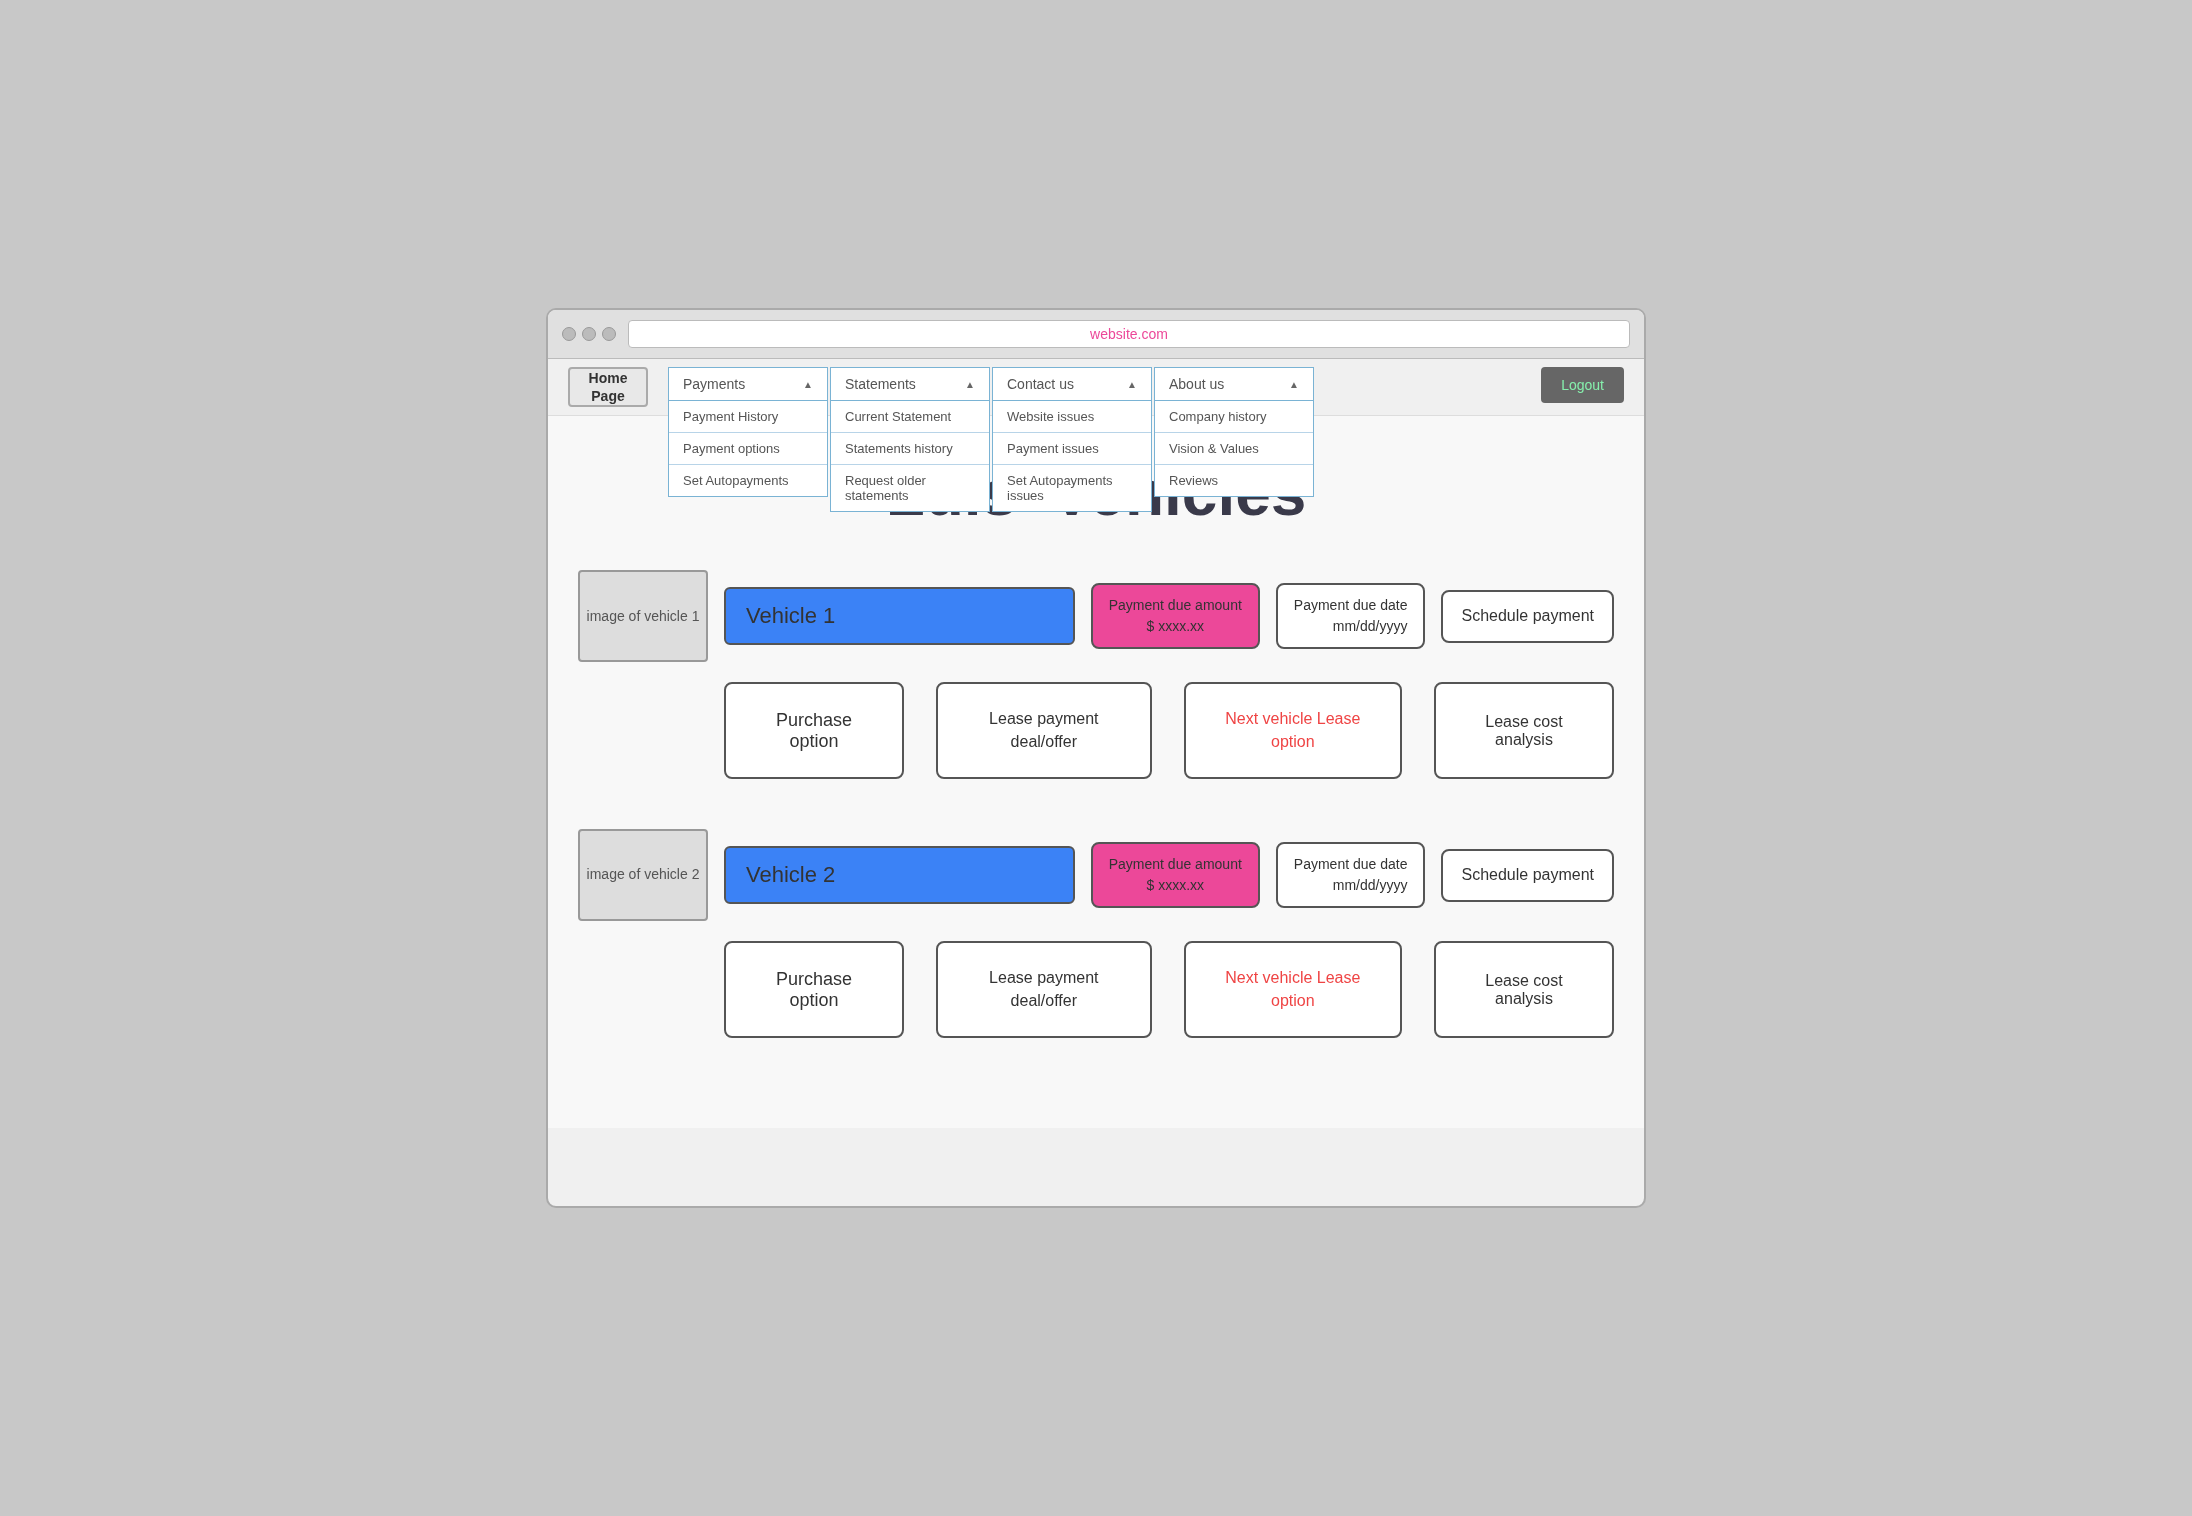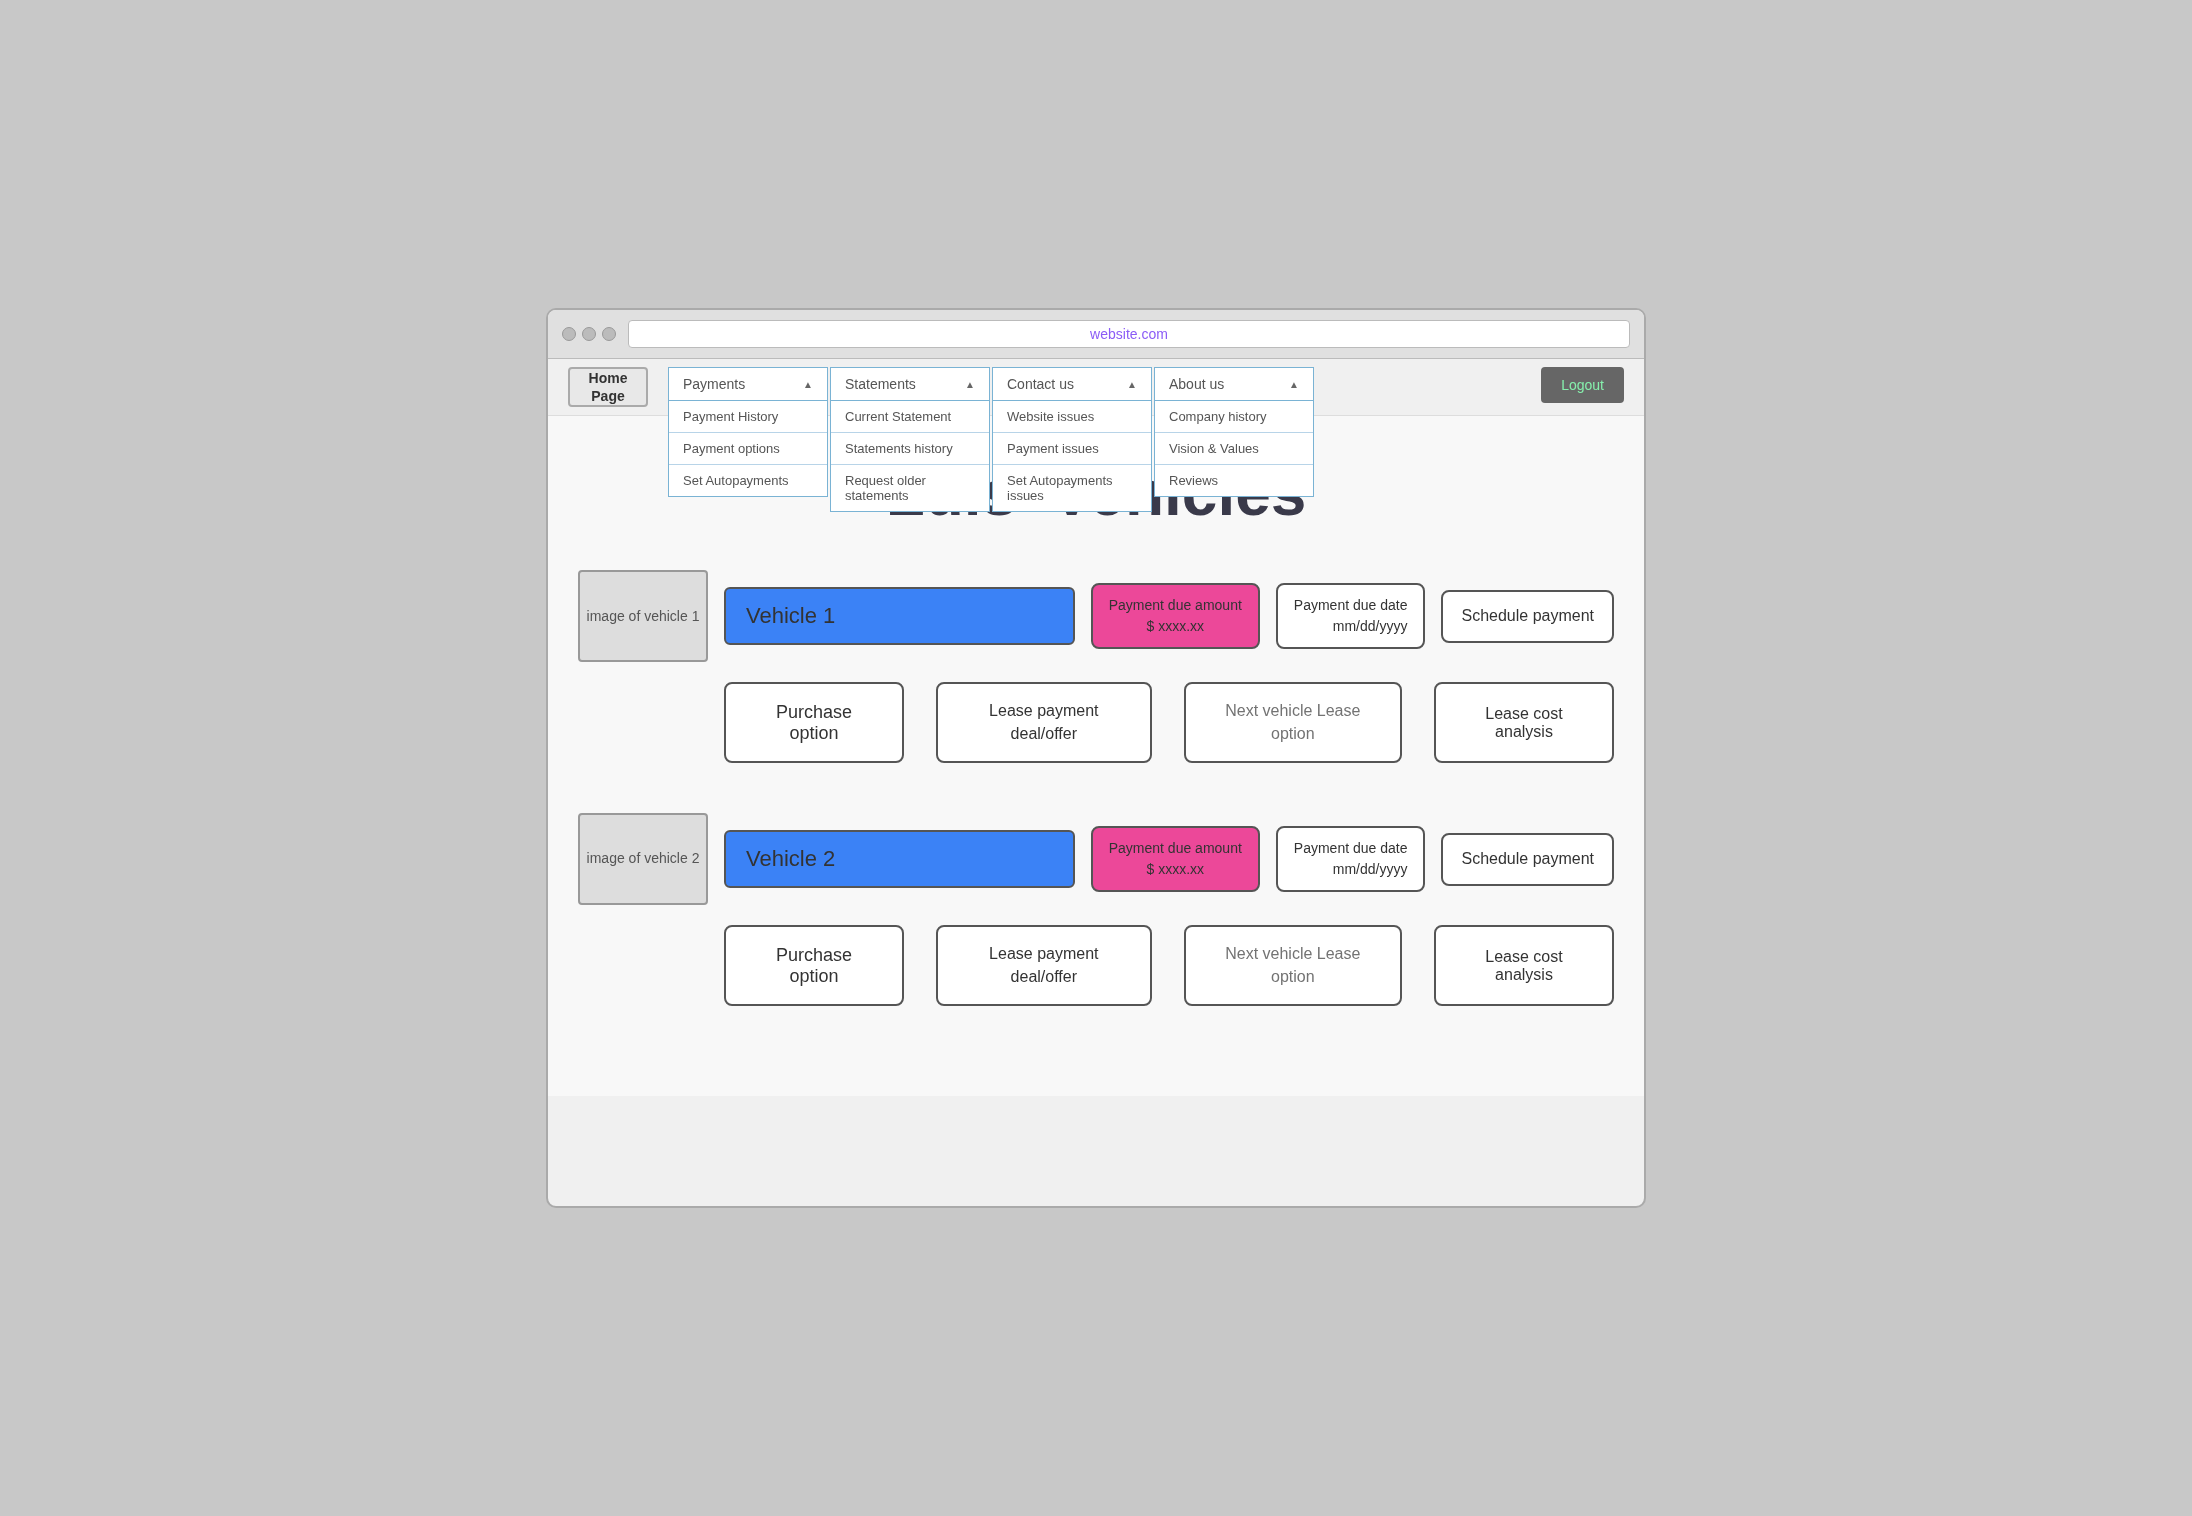--- a/index.html
+++ b/index.html
@@ -44,21 +44,21 @@
       border: 1px solid #999;
     }
 
     .address-bar {
       flex: 1;
       background: white;
       border: 1px solid #bbb;
       border-radius: 4px;
       padding: 5px 24px;
       font-size: 14px;
-      color: #8b5cf6;
+      color: #ec4899;
       text-align: center;
     }
 
     
     .nav-bar {
       background: #f0f0f0;
       padding: 8px 20px;
       display: flex;
       align-items: flex-start;
       gap: 0;
@@ -263,23 +263,23 @@
       cursor: pointer;
       min-width: 160px;
       text-align: center;
       line-height: 1.4;
     }
 
     .next-vehicle-btn {
       background: white;
       border: 2px solid #555;
       border-radius: 8px;
-      padding: 0 20px;
+      padding: 24px 20px;
       font-size: 16px;
-      color: #737373;
+      color: #ef4444;
       cursor: pointer;
       min-width: 180px;
       text-align: center;
       line-height: 1.4;
     }
 
     .lease-cost-btn {
       background: white;
       border: 2px solid #555;
       border-radius: 8px;

